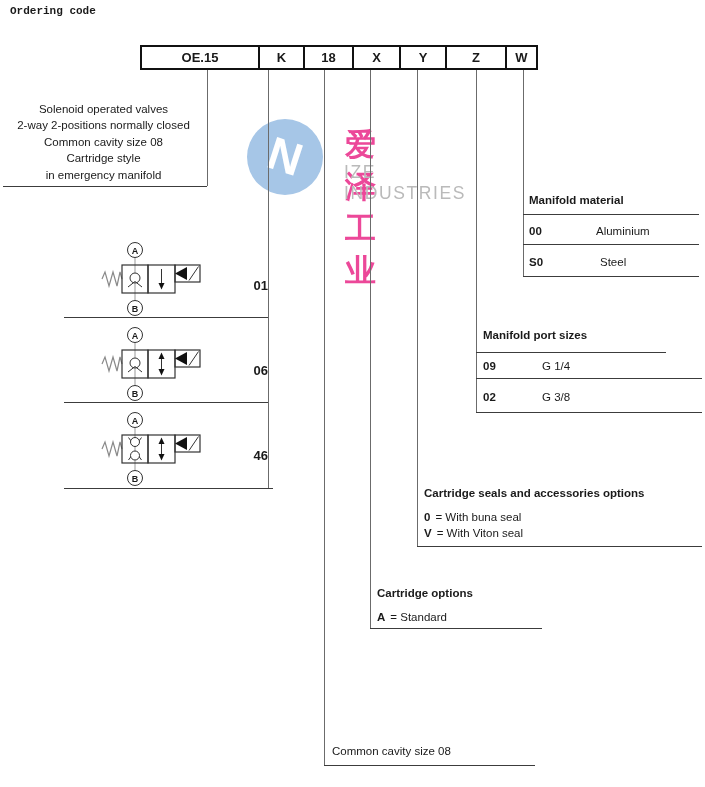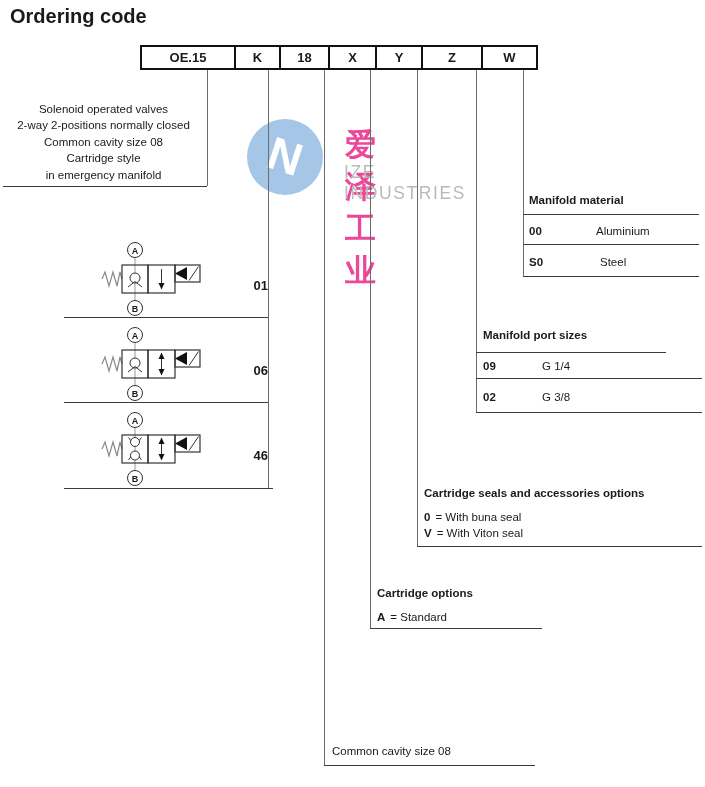--- a/index.html
+++ b/index.html
@@ -1,18 +1,18 @@
 <!DOCTYPE html>
 <html><head>
 <meta charset="utf-8">
 <style>
   html,body{margin:0;padding:0;background:#fff;}
   .page{position:relative;width:705px;height:787px;background:#fff;overflow:hidden;
         font-family:"Liberation Sans",sans-serif;color:#1a1a1a;}
-  .title{position:absolute;left:10px;top:5px;font-size:20px;font-weight:bold;}
+  .title{position:absolute;left:10px;top:5px;font-size:11px;font-weight:bold;font-family:Liberation Mono, monospace;}
   
   .wm{position:absolute;z-index:1;}
   .wm-cn{position:absolute;left:345px;top:124px;font-size:31px;font-weight:bold;
          color:#ec4899;letter-spacing:3px;}
   .wm-en{position:absolute;left:344px;top:162px;font-size:17.5px;color:#bababa;
          letter-spacing:1.6px;}
   
   .codebar{position:absolute;left:140px;top:45px;width:398px;height:25px;display:flex;
            border:2px solid #111;box-sizing:border-box;z-index:3;background:#fff;}
   .codecell{border-left:2px solid #111;box-sizing:border-box;text-align:center;
@@ -41,21 +41,21 @@
       <circle cx="39" cy="40" r="38" fill="#a6c6e7"></circle>
       <text x="39" y="55" text-anchor="middle" font-family="Liberation Sans, sans-serif" font-size="46" font-weight="bold" fill="#ffffff" transform="rotate(18 39 40)">N</text>
     </svg>
     <div class="wm-cn">爱泽工业</div>
     <div class="wm-en">IZE INDUSTRIES</div>
   </div>
 
   <div class="title">Ordering code</div>
 
   <div class="codebar">
-    <div class="codecell" style="width:92px">OE.15</div>
+    <div class="codecell" style="width:116px">OE.15</div>
     <div class="codecell" style="width:45px">K</div>
     <div class="codecell" style="width:49px">18</div>
     <div class="codecell" style="width:47px">X</div>
     <div class="codecell" style="width:46px">Y</div>
     <div class="codecell" style="width:60px">Z</div>
     <div class="codecell" style="flex:1">W</div>
   </div>
 
   <div class="vl" style="left:207px;top:70px;height:116px"></div>
   <div class="vl" style="left:268px;top:70px;height:418px"></div>

